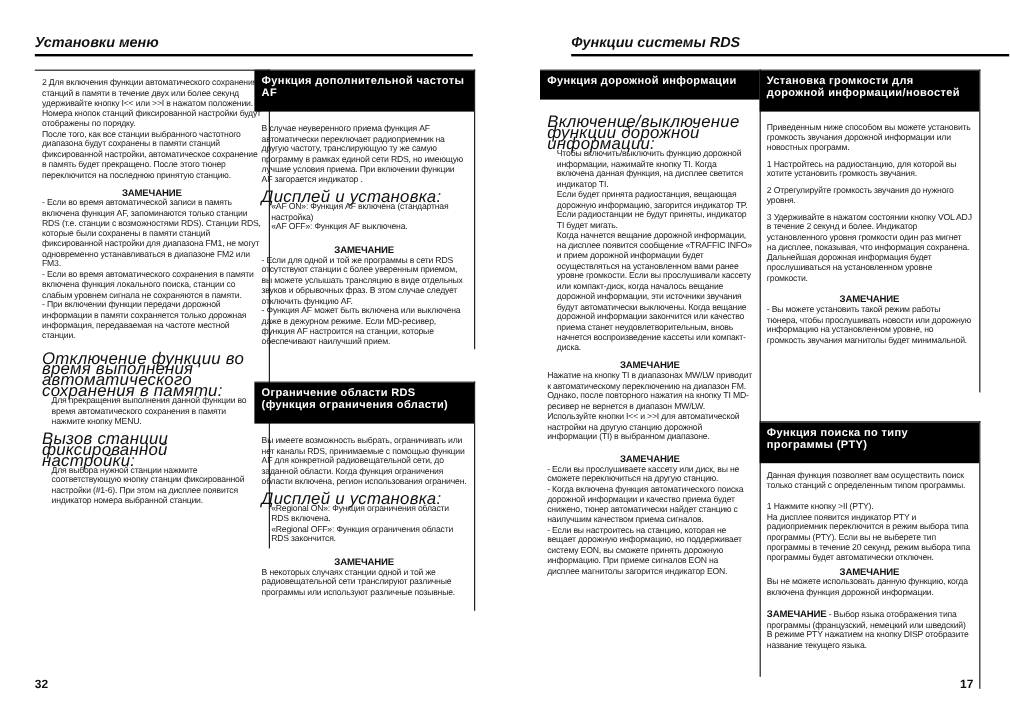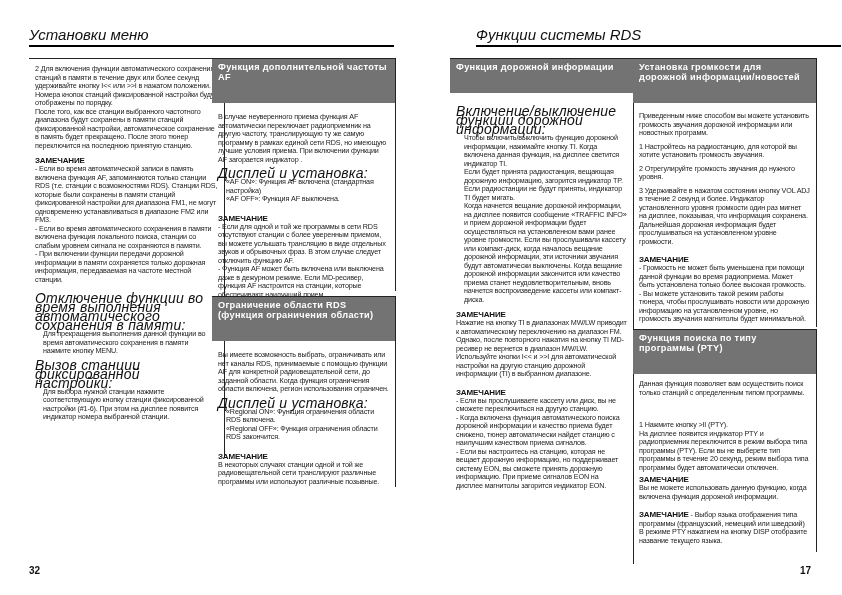--- a/index.html
+++ b/index.html
@@ -1,25 +1,25 @@
 <!DOCTYPE html>
 <html><head>
 <meta charset="utf-8">
 <style>
   html,body{margin:0;padding:0;background:#fff;}
   body{width:842px;height:595px;position:relative;overflow:hidden;font-family:"Liberation Sans",sans-serif;color:#222;}
-  .page-title{position:absolute;top:26px;font-weight:normal;font-style:italic;font-size:15px;color:#111;border-bottom:2px solid #000;padding-bottom:1px;line-height:18px;}
+  .page-title{position:absolute;top:26px;font-weight:bold;font-style:italic;font-size:12px;color:#111;border-bottom:2px solid #000;padding-bottom:1px;line-height:18px;}
   #title-left{left:29px;width:365px;}
   #title-right{left:476px;width:365px;}
   .col{position:absolute;top:58px;width:183px;}
   .txt{font-size:7.2px;line-height:8.5px;letter-spacing:-0.15px;color:#222;}
   .box{border-right:1px solid #222;border-top:1px solid #222;}
-  .hdr{background:#737373;color:#fff;font-weight:bold;font-size:9.2px;line-height:10px;padding:3px 5px 21px 6px;letter-spacing:0.3px;}
+  .hdr{background:#000000;color:#fff;font-weight:bold;font-size:9.2px;line-height:10px;padding:3px 5px 11px 6px;letter-spacing:0.3px;}
   .sub{font-weight:normal;font-style:italic;font-size:14px;line-height:9px;letter-spacing:0.2px;margin-top:5px;color:#111;}
-  .note{font-weight:bold;font-size:8px;margin-top:6px;line-height:9px;color:#111;}
+  .note{font-weight:bold;font-size:8px;margin-top:6px;line-height:9px;color:#111;text-align:center;}
   p{margin:0;}
   .ind{padding-left:8px;}
   .gap{margin-top:5px;}
   .pad{padding:6px 6px 4px 6px;}
   .pgnum{position:absolute;top:565px;font-weight:bold;font-size:10px;color:#111;}
 </style>
 </head>
 <body>
 
 <div class="page-title" id="title-left">Установки меню</div>
@@ -44,21 +44,21 @@
   <div class="pad">
     <p style="margin-top:4px">В случае неуверенного приема функция AF автоматически переключает радиоприемник на другую частоту, транслирующую ту же самую программу в рамках единой сети RDS, но имеющую лучшие условия приема. При включении функции AF загорается индикатор .</p>
     <div class="sub">Дисплей и установка:</div>
     <p class="ind">«AF ON»: Функция AF включена (стандартная настройка)</p>
     <p class="ind">«AF OFF»: Функция AF выключена.</p>
     <div class="note" style="margin-top:10px">ЗАМЕЧАНИЕ</div>
     <p>- Если для одной и той же программы в сети RDS отсутствуют станции с более уверенным приемом, вы можете услышать трансляцию в виде отдельных звуков и обрывочных фраз. В этом случае следует отключить функцию AF.</p>
     <p>- Функция AF может быть включена или выключена даже в дежурном режиме. Если MD-ресивер, функция AF настроится на станции, которые обеспечивают наилучший прием.</p>
   </div>
 </div>
-<div class="col box txt" style="left:212px;top:296px;height:190px;">
+<div class="col box txt" style="left:212px;top:318px;height:190px;">
   <div class="hdr">Ограничение области RDS (функция ограничения области)</div>
   <div class="pad">
     <p style="margin-top:4px">Вы имеете возможность выбрать, ограничивать или нет каналы RDS, принимаемые с помощью функции AF для конкретной радиовещательной сети, до заданной области. Когда функция ограничения области включена, регион использования ограничен.</p>
     <div class="sub">Дисплей и установка:</div>
     <p class="ind">«Regional ON»: Функция ограничения области RDS включена.</p>
     <p class="ind">«Regional OFF»: Функция ограничения области RDS закончится.</p>
     <div class="note" style="margin-top:10px">ЗАМЕЧАНИЕ</div>
     <p>В некоторых случаях станции одной и той же радиовещательной сети транслируют различные программы или используют различные позывные.</p>
   </div>
 </div>
@@ -81,29 +81,28 @@
 </div>
 
 <div class="col box txt" style="left:633px;height:268px;">
   <div class="hdr">Установка громкости для дорожной информации/новостей</div>
   <div class="pad">
     <p style="margin-top:3px">Приведенным ниже способом вы можете установить громкость звучания дорожной информации или новостных программ.</p>
     <p class="gap">1 Настройтесь на радиостанцию, для которой вы хотите установить громкость звучания.</p>
     <p class="gap">2 Отрегулируйте громкость звучания до нужного уровня.</p>
     <p class="gap">3 Удерживайте в нажатом состоянии кнопку VOL ADJ в течение 2 секунд и более. Индикатор установленного уровня громкости один раз мигнет на дисплее, показывая, что информация сохранена. Дальнейшая дорожная информация будет прослушиваться на установленном уровне громкости.</p>
     <div class="note" style="margin-top:9px">ЗАМЕЧАНИЕ</div>
-    <p>- Громкость не может быть уменьшена при помощи данной функции во время радиоприема. Может быть установлена только более высокая громкость.</p>
     <p>- Вы можете установить такой режим работы тюнера, чтобы прослушивать новости или дорожную информацию на установленном уровне, но громкость звучания магнитолы будет минимальной.</p>
   </div>
 </div>
-<div class="col box txt" style="left:633px;top:329px;height:222px;">
+<div class="col box txt" style="left:633px;top:351px;height:222px;">
   <div class="hdr">Функция поиска по типу программы (PTY)</div>
   <div class="pad">
     <p>Данная функция позволяет вам осуществить поиск только станций с определенным типом программы.</p>
-    <p style="margin-top:24px">1 Нажмите кнопку &gt;II (PTY).</p>
+    <p style="margin-top:9px">1 Нажмите кнопку &gt;II (PTY).</p>
     <p>На дисплее появится индикатор PTY и радиоприемник переключится в режим выбора типа программы (PTY). Если вы не выберете тип программы в течение 20 секунд, режим выбора типа программы будет автоматически отключен.</p>
     <div class="note" style="margin-top:3px">ЗАМЕЧАНИЕ</div>
     <p>Вы не можете использовать данную функцию, когда включена функция дорожной информации.</p>
     <p style="margin-top:9px"><span class="note" style="font-size:8px">ЗАМЕЧАНИЕ</span><span> - Выбор языка отображения типа программы (французский, немецкий или шведский)</span></p>
     <p>В режиме PTY нажатием на кнопку DISP отобразите название текущего языка.</p>
   </div>
 </div>
 
 <div class="pgnum" style="left:29px;">32</div>
 <div class="pgnum" style="left:800px;">17</div>

